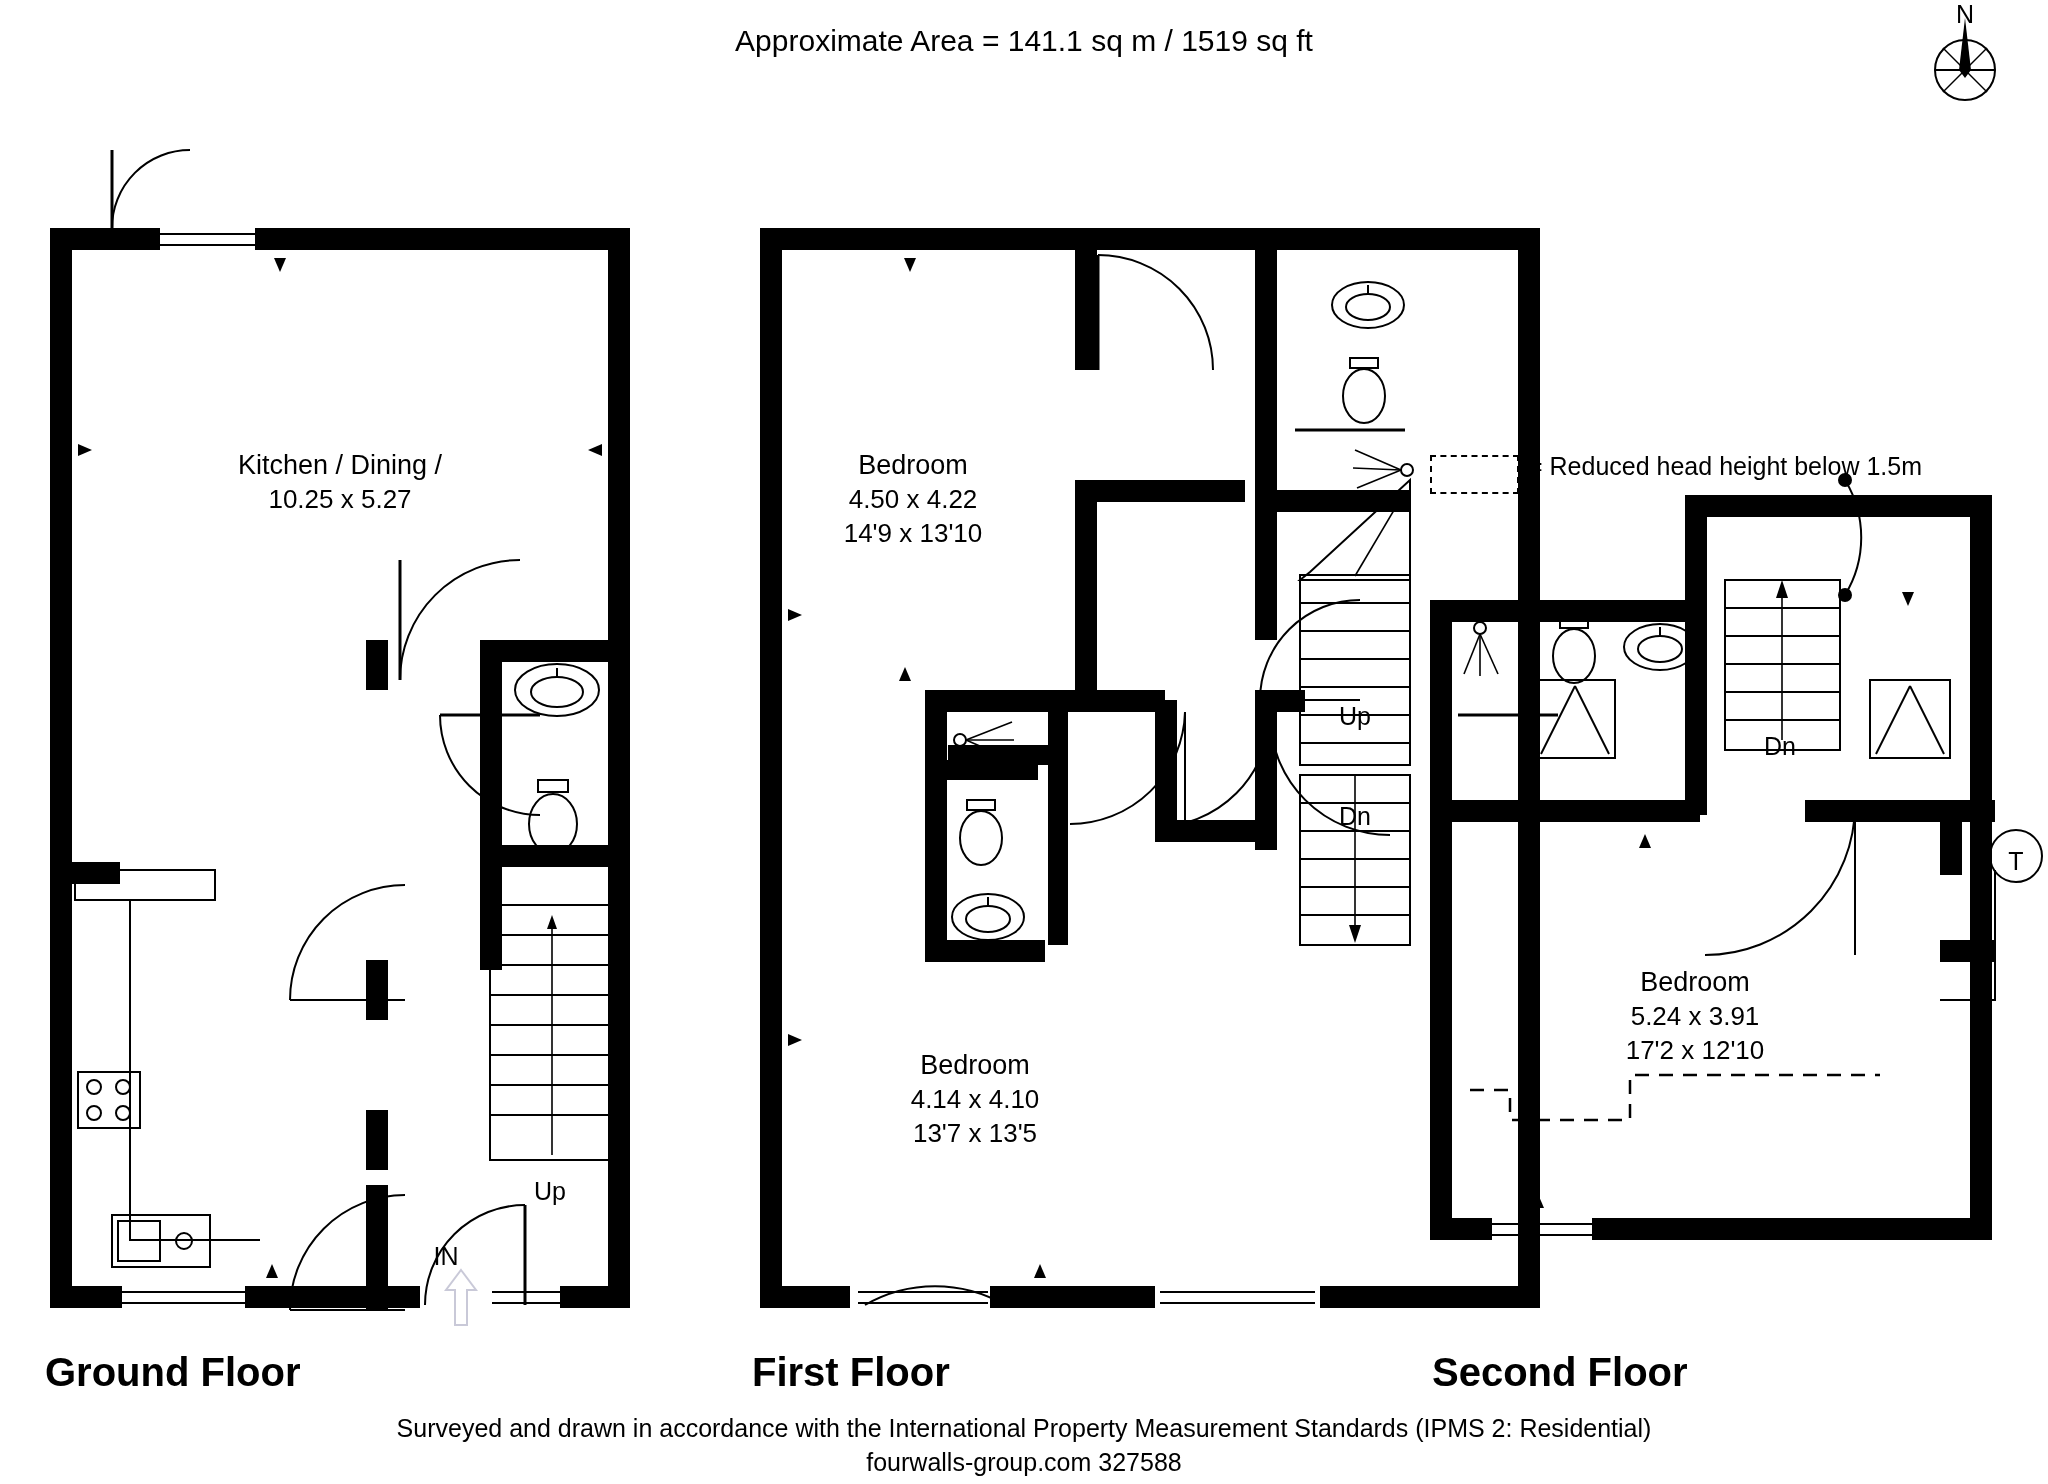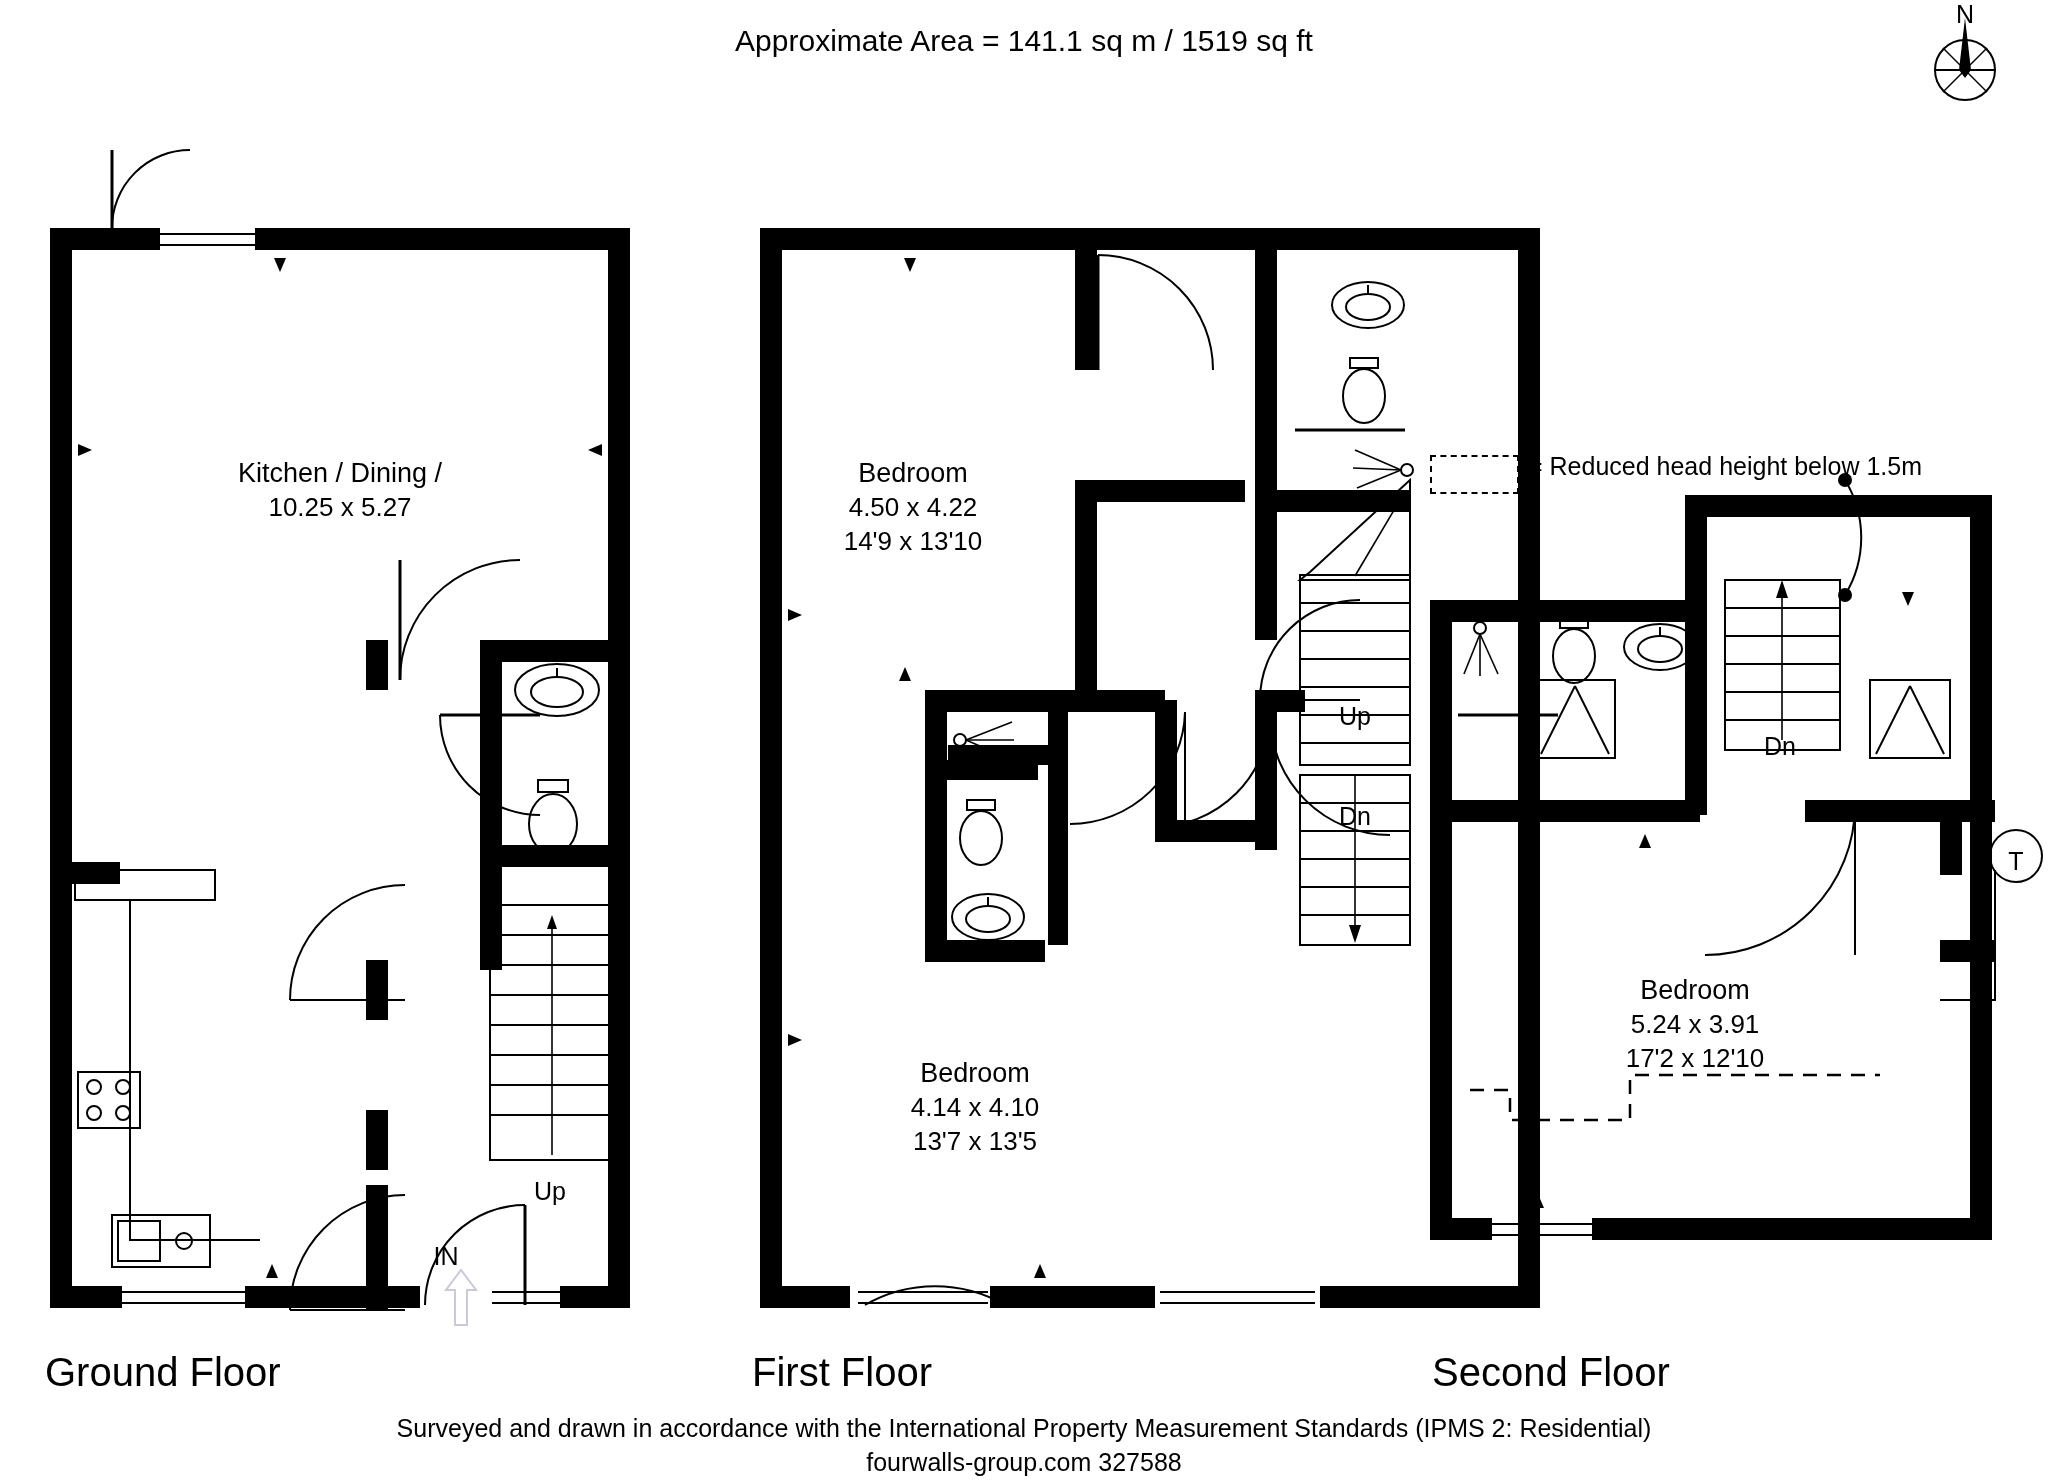--- a/index.html
+++ b/index.html
@@ -5,23 +5,23 @@
   html,body{margin:0;padding:0;}
   body{
     width:2048px;height:1484px;background:#ffffff;
     font-family:"Liberation Sans", sans-serif;color:#000;
     position:relative;overflow:hidden;
   }
   .plan{position:absolute;}
   .wall{position:absolute;background:#000;}
   .hair{position:absolute;background:#000;}
   .label{position:absolute;text-align:center;line-height:1.30;}
-  .roomname{font-size:27px;margin-top:8px;}
+  .roomname{font-size:27px;}
   .dim{font-size:26px;}
-  .floortitle{position:absolute;font-size:40px;}
+  .floortitle{position:absolute;font-size:40px;font-weight:bold;}
   .tiny{font-size:25px;}
   .hdr{position:absolute;font-size:30px;}
   .foot{position:absolute;font-size:25px;text-align:center;width:100%;}
   svg{position:absolute;overflow:visible;}
   .dashbox{position:absolute;border:2px dashed #000;}
 </style>
 </head>
 <body>
 
 <div class="hdr" style="left:0;top:24px;width:2048px;text-align:center;">

